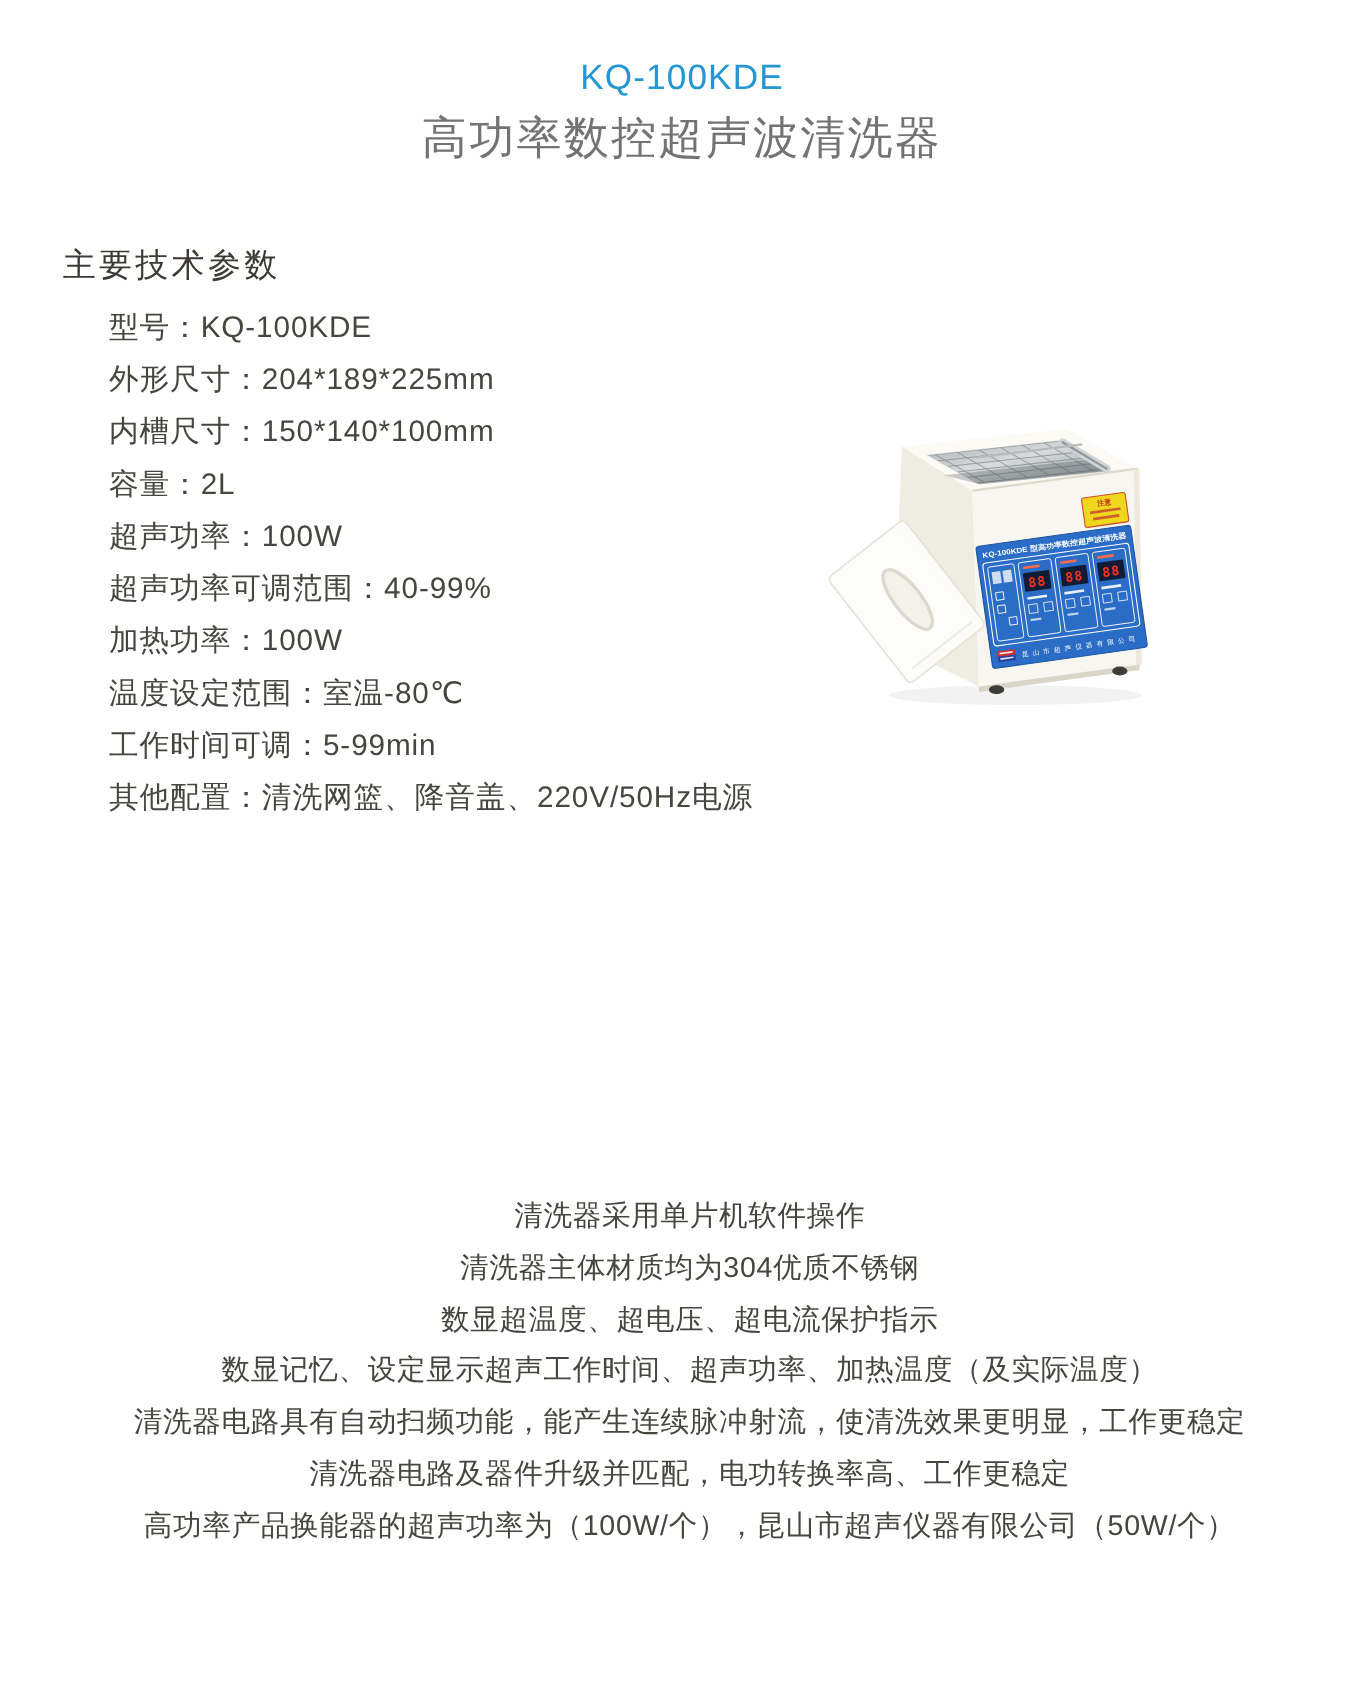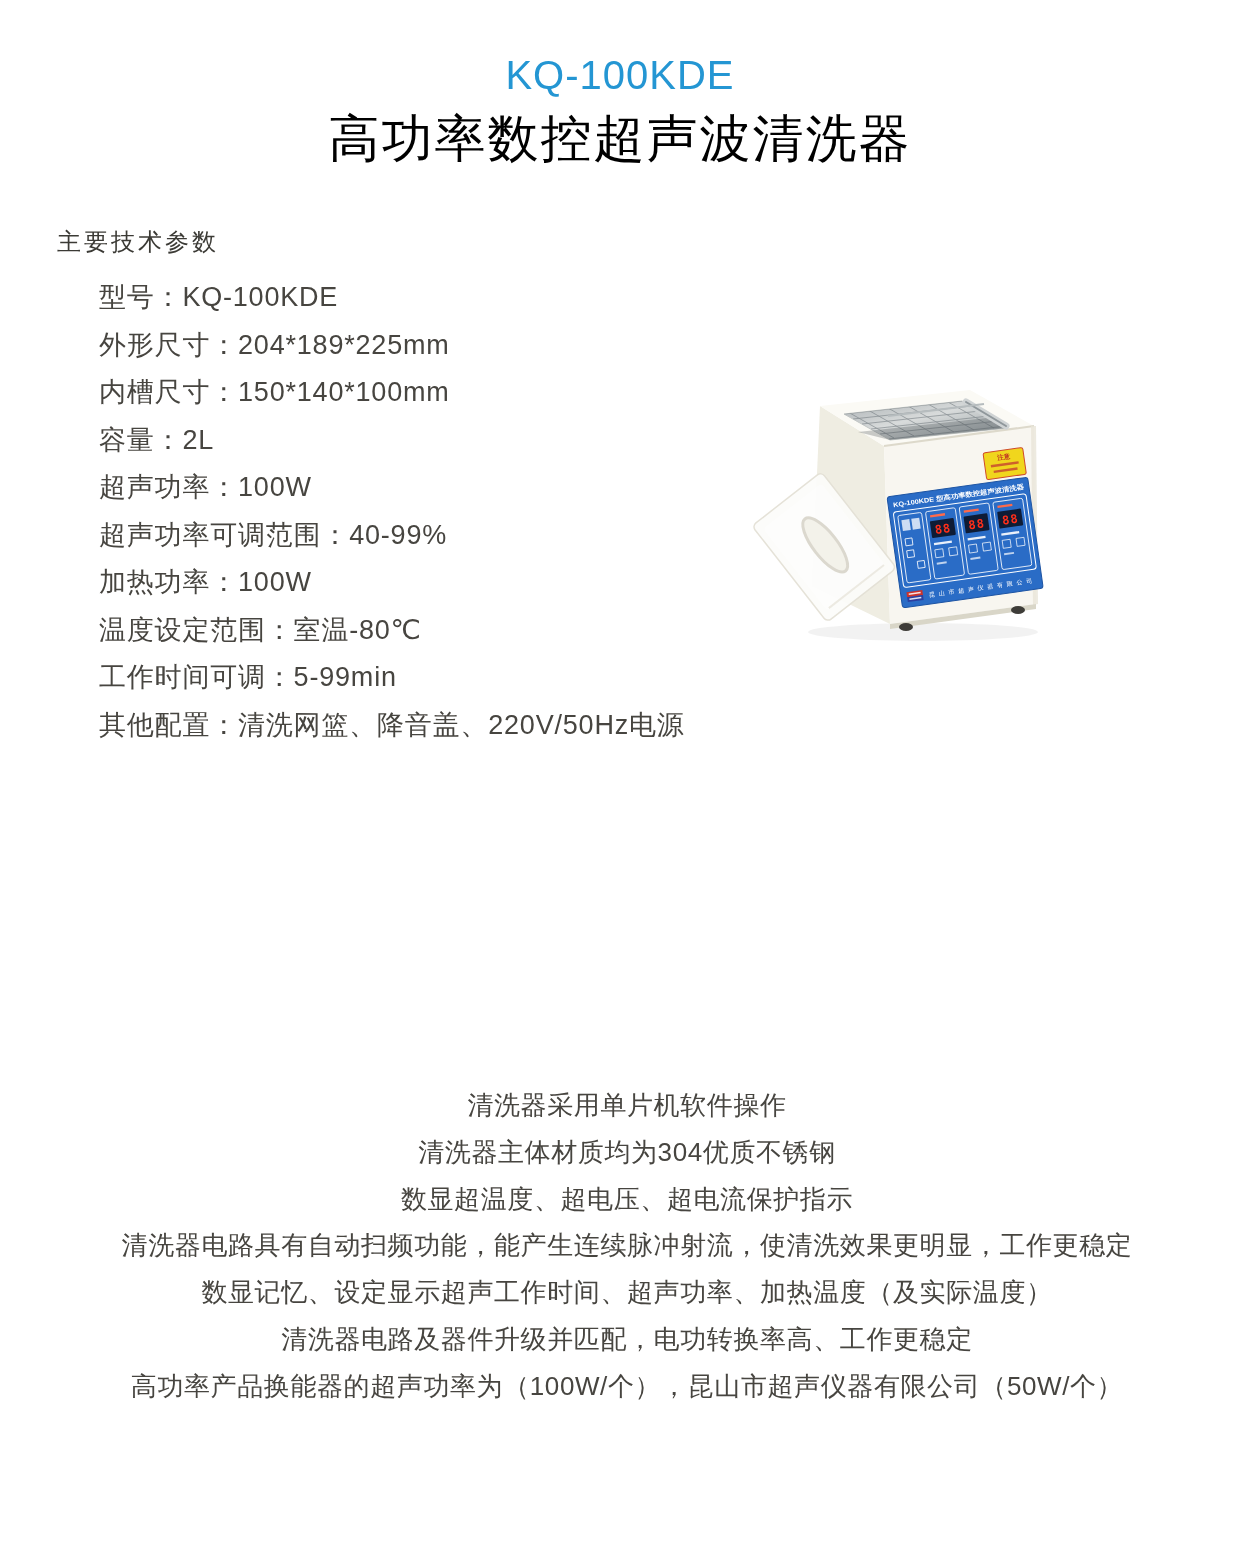--- a/index.html
+++ b/index.html
@@ -10,43 +10,43 @@
     overflow:hidden;
     font-family:"Liberation Sans","DejaVu Sans",sans-serif;
     color:#474540;
   }
   .doc-header{
     padding-top:54px;
     text-align:center;
   }
   .doc-header h1{
     margin:0;
-    font-size:40px;
+    font-size:32px;
     line-height:1.05;
     font-weight:400;
     letter-spacing:1px;
     color:#2496d3;
   }
   .doc-header h2{
     margin:16px 0 0 0;
-    font-size:51px;
+    font-size:41px;
     line-height:1.05;
     font-weight:400;
     letter-spacing:2px;
-    color:#000000;
+    color:#737373;
   }
   .section{
     position:absolute;
     left:57px;
   }
   .section-specs{ top:220px; width:660px; }
   .section-features{ top:1070px; width:1140px; }
   .section h3{
     margin:0;
-    font-size:24px;
+    font-size:30px;
     line-height:44px;
     font-weight:500;
     letter-spacing:3px;
     color:#3b3a35;
   }
   ul.plainlist{
     list-style:none;
     margin:0;
     padding:0;
   }
@@ -220,18 +220,18 @@
       <path d="M10,112 L80,112" stroke="#e9e6dc" stroke-width="2" opacity="0.8"></path>
     </g>
   </svg>
 </figure>
 
 <section class="section section-features">
   <ul class="plainlist">
       <li>清洗器采用单片机软件操作</li>
       <li>清洗器主体材质均为304优质不锈钢</li>
       <li>数显超温度、超电压、超电流保护指示</li>
+      <li>数显记忆、设定显示超声工作时间、超声功率、加热温度（及实际温度）</li>
       <li>清洗器电路具有自动扫频功能，能产生连续脉冲射流，使清洗效果更明显，工作更稳定</li>
-      <li>数显记忆、设定显示超声工作时间、超声功率、加热温度（及实际温度）</li>
       <li>清洗器电路及器件升级并匹配，电功转换率高、工作更稳定</li>
       <li>高功率产品换能器的超声功率为（100W/个），昆山市超声仪器有限公司（50W/个）</li>
     </ul>
 </section>
 
 </body></html>

